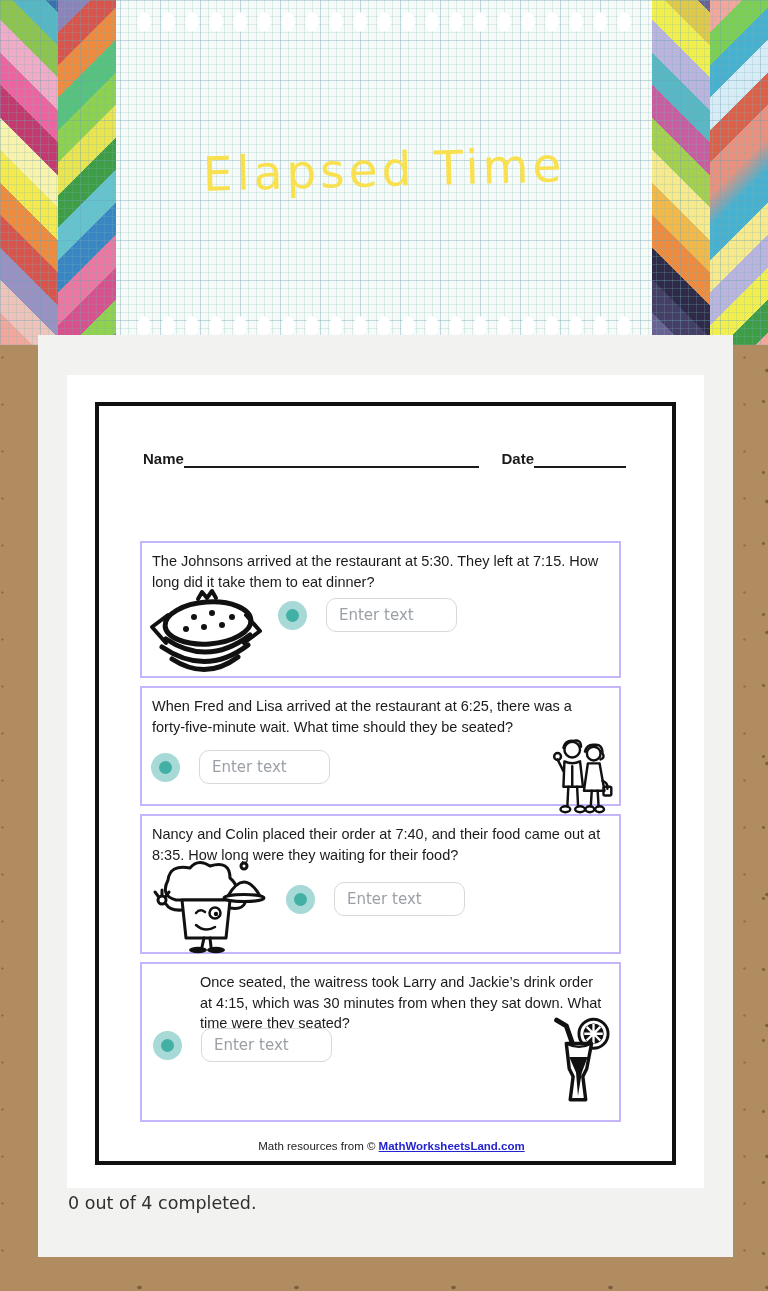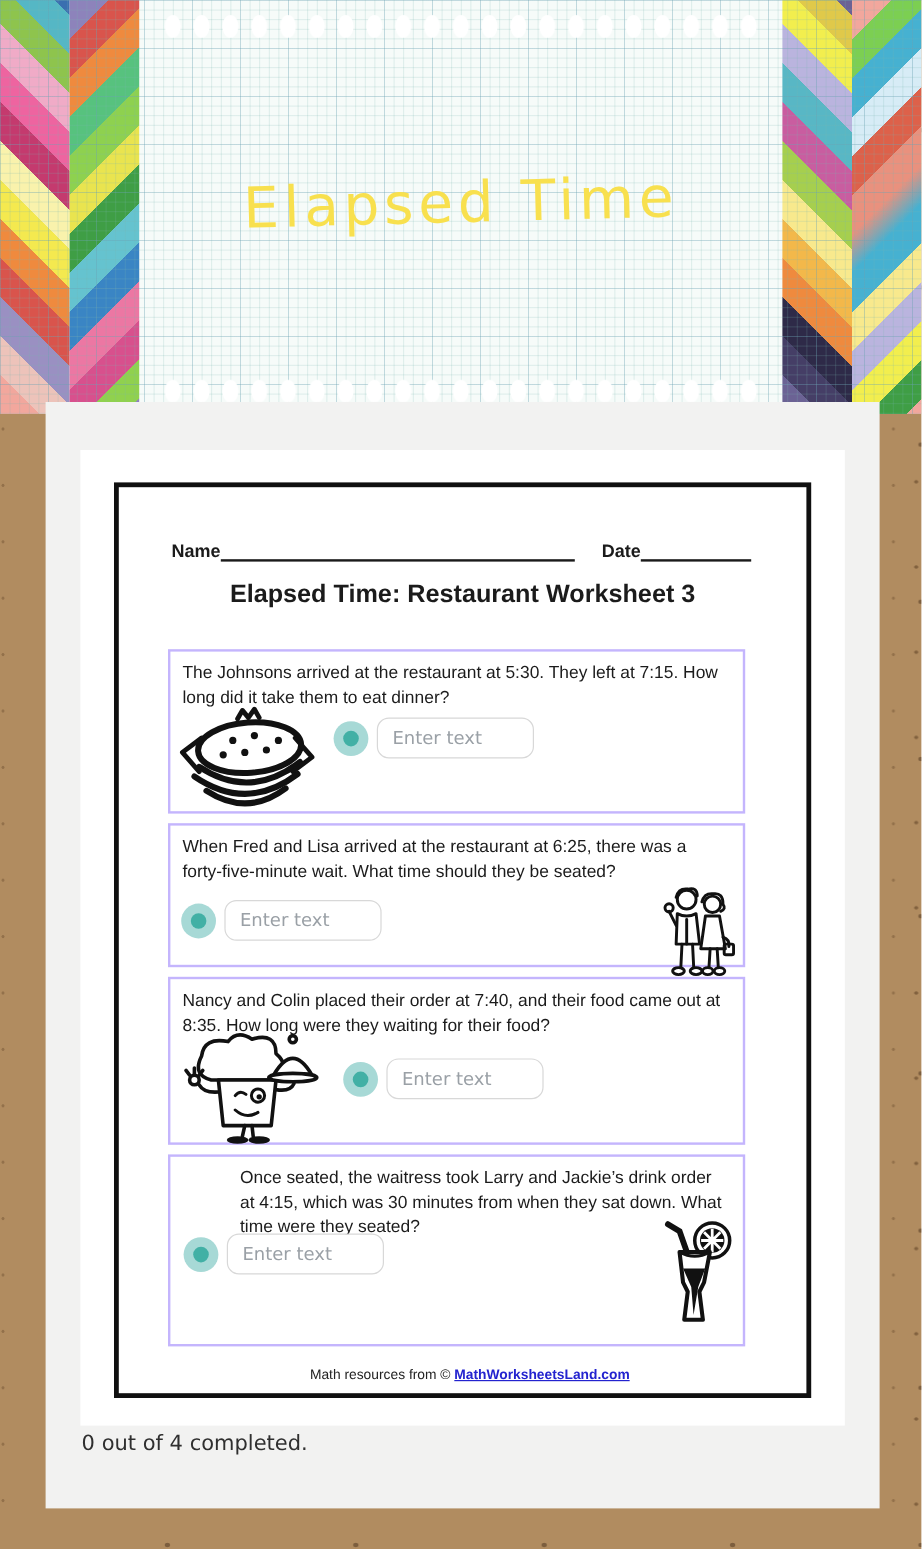--- a/index.html
+++ b/index.html
@@ -56,37 +56,37 @@
     font-family:"DejaVu Sans",sans-serif;font-size:47px;font-weight:400;letter-spacing:4px;
     color:#f8e04e;transform:rotate(-1.5deg);
   }
 
   
   .card{position:absolute;left:38px;top:335px;width:695px;height:922px;background:#f2f2f1;z-index:2;}
   .paper{position:absolute;left:29px;top:40px;width:637px;height:813px;background:#ffffff;}
   .page{position:absolute;left:28px;top:27px;width:573px;height:755px;border:4px solid #101010;background:#fff;
         font-family:"Liberation Sans",sans-serif;color:#1b1b1b;}
 
-  .namedate{position:absolute;left:44px;right:46px;top:44px;display:flex;align-items:center;font-size:15px;font-weight:bold;}
+  .namedate{position:absolute;left:44px;right:46px;top:44px;display:flex;align-items:flex-start;font-size:15px;font-weight:bold;}
   .namedate .line{border-bottom:2px solid #1a1a1a;height:16px;}
   .namedate .line.name{flex:1;margin-right:22px;}
   .namedate .line.date{width:92px;}
   .ws-title{position:absolute;left:0;right:0;top:78px;text-align:center;font-size:21px;font-weight:bold;}
 
   .questions{position:absolute;left:41px;top:135px;width:481px;display:flex;flex-direction:column;gap:8px;}
   .qbox{position:relative;border:2px solid #c4b5fd;background:#fff;box-sizing:border-box;}
   .qbox .qtext{padding:8px 14px 0 10px;font-size:14.5px;line-height:20.5px;}
   .q1{height:137px;} .q2{height:120px;} .q3{height:140px;} .q4{height:160px;padding-left:48px;}
 
   .answer{position:absolute;display:flex;align-items:center;gap:7px;}
   .dot{width:29px;height:29px;border-radius:50%;background:#a7d9d6;display:flex;align-items:center;justify-content:center;flex:0 0 auto;}
   .dot i{display:block;width:13px;height:13px;border-radius:50%;background:#42b0a5;}
   .answer input{
     width:131px;height:34px;box-sizing:border-box;border:1.5px solid #d8d8d8;border-radius:10px;
-    padding:0 12px;font-family:"DejaVu Sans",sans-serif;font-size:15px;color:#444;background:#fff;outline:none;
+    padding:0 12px;font-family:"DejaVu Sans",sans-serif;font-size:15px;color:#444;background:#fff;outline:none;margin-left:12px;
   }
   .answer input::placeholder{color:#9aa0a6;}
 
   .q1 .illus{position:absolute;left:4px;top:44px;}
   .q1 .answer{left:136px;top:55px;}
   .q2 .answer{left:9px;top:62px;}
   .q2 .illus{position:absolute;right:6px;top:48px;}
   .q3 .illus{position:absolute;left:4px;top:42px;}
   .q3 .answer{left:144px;top:66px;}
   .q4 .answer{left:11px;top:64px;}
@@ -121,21 +121,20 @@
     <div class="paper">
       <div class="page">
 
         <div class="namedate">
           <span>Name</span>
           <span class="line name"></span>
           <span>Date</span>
           <span class="line date"></span>
         </div>
 
-        <div class="ws-title">Elapsed Time: Restaurant Worksheet 3</div>
 
         <div class="questions">
 
           <div class="qbox q1">
             <div class="qtext">The Johnsons arrived at the restaurant at 5:30. They left at 7:15. How long did it take them to eat dinner?</div>
             <svg class="illus" width="122" height="88" viewBox="0 0 122 88">
               <g fill="none" stroke="#111" stroke-width="5" stroke-linecap="round">
                 <ellipse cx="62" cy="36" rx="43" ry="21" transform="rotate(-4 62 36)"></ellipse>
                 <path d="M20 52 Q62 80 104 48"></path>
                 <path d="M16 60 Q60 90 102 58"></path>

